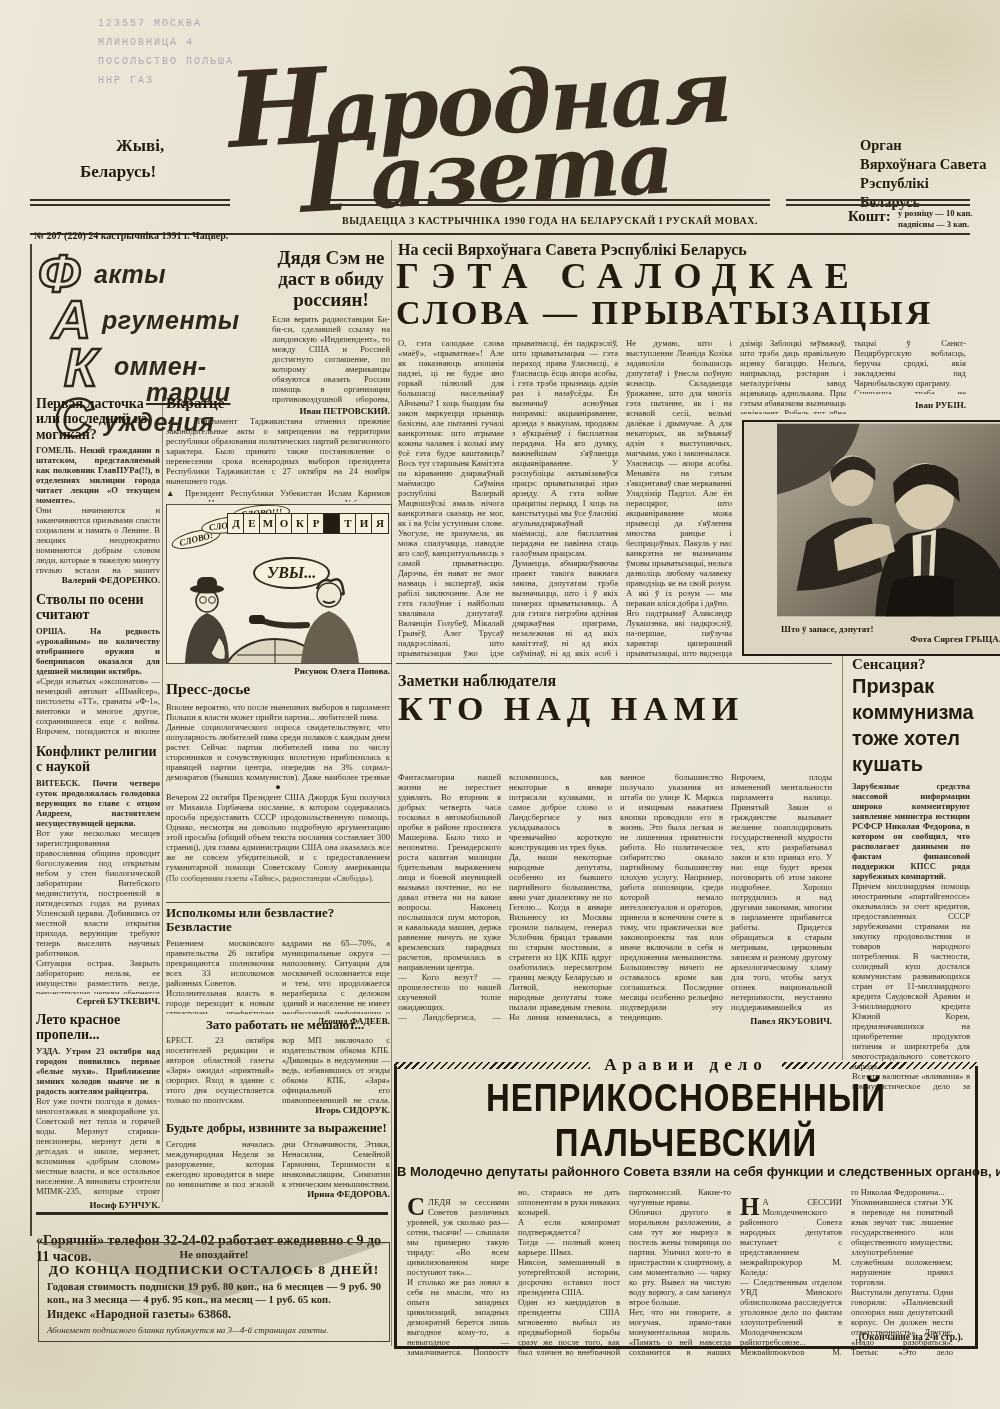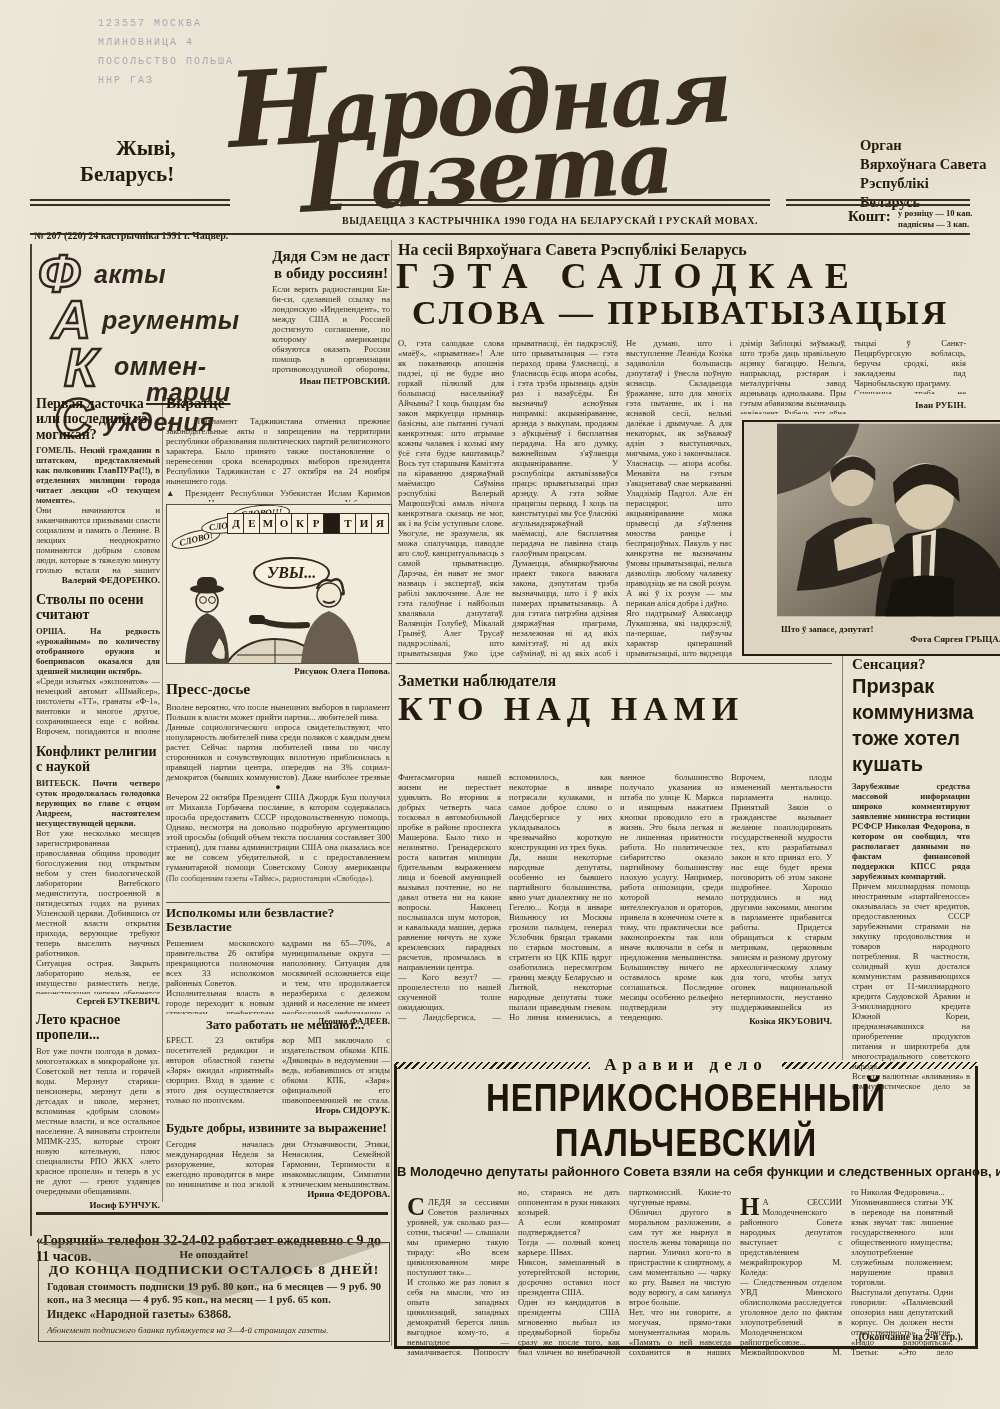--- a/index.html
+++ b/index.html
@@ -17,33 +17,33 @@
   .lead{font-weight:bold;}
   .byline{font-weight:bold;font-size:9px;text-align:right;margin-top:2px;color:#241a0e;}
   .art-title{font-weight:bold;font-size:14px;line-height:1.1;color:#241a0e;margin:0 0 3px;}
   .sec-title{font-weight:bold;font-size:15.5px;color:#241a0e;margin:0 0 4px;}
   .vrule{position:absolute;width:1px;background:#8b7f6b;}
   .vrule2{position:absolute;width:2px;background:#4c4134;}
   .hrule{position:absolute;height:1px;background:#55493a;}
   .drule{position:absolute;height:3px;border-top:2px solid #3a2f23;border-bottom:2px solid #3a2f23;}
   .stamp{font-family:"Liberation Mono",monospace;font-size:10px;letter-spacing:2px;
     color:rgba(134,106,160,.55);line-height:1.9;}
-  .slogan{font-weight:bold;font-size:21px;color:#241a0e;}
+  .slogan{font-weight:bold;font-size:17px;color:#241a0e;}
   .logo-line{font-family:"DejaVu Serif",serif;font-style:italic;font-weight:bold;color:#392d20;
     transform:rotate(-3deg);letter-spacing:-2px;line-height:1;white-space:nowrap;}
   .logo-initial{font-size:104px;}
   .logo-rest{font-size:86px;}
   .organ{font-weight:bold;font-size:14.5px;line-height:1.32;color:#241a0e;}
   .issue{font-weight:bold;font-size:10px;color:#241a0e;margin-top:18px;}
   .published{font-weight:bold;font-size:10px;letter-spacing:.5px;color:#2b2013;}
   .price-label{font-weight:bold;font-size:15px;color:#241a0e;}
   .price-line{font-weight:bold;font-size:8.5px;line-height:1.25;color:#2b2013;display:block;}
   .kicker{font-weight:bold;font-size:16px;color:#241a0e;}
   .hl1{font-weight:bold;font-size:36px;letter-spacing:12px;line-height:1;color:#241a0e;white-space:nowrap;}
-  .hl2{font-weight:bold;font-size:34px;letter-spacing:3px;line-height:1;color:#241a0e;white-space:nowrap;margin-left:16px;}
+  .hl2{font-weight:bold;font-size:34px;letter-spacing:3px;line-height:1;color:#241a0e;white-space:nowrap;}
   .hl-kto{font-weight:bold;font-size:34px;letter-spacing:6px;line-height:1;color:#241a0e;white-space:nowrap;}
   .faks-cap{position:absolute;font-family:"Liberation Sans",sans-serif;font-style:italic;font-weight:bold;
     font-size:54px;line-height:1;color:rgba(233,228,212,.15);-webkit-text-stroke:2.4px #31271c;}
   .faks-word{position:absolute;font-family:"Liberation Sans",sans-serif;font-style:italic;font-weight:bold;
     font-size:25px;color:#31271c;letter-spacing:.5px;}
   .sens-kicker{font-weight:bold;font-size:15px;color:#241a0e;}
   .sens-hl{font-family:"Liberation Sans",sans-serif;font-weight:bold;font-size:20px;line-height:1.3;color:#241a0e;}
   .cartoon{border:1px solid #5c5244;background:#f0ebdb;position:relative;}
   .bubble{position:absolute;font-style:italic;font-weight:bold;font-size:9px;background:#f6f0dc;
     border:1px solid #332a20;border-radius:50%;padding:2px 7px;color:#2b2115;}
@@ -133,21 +133,21 @@
     <span class="faks-cap" style="left:14px;top:46px;">А</span>
     <span class="faks-word" style="left:64px;top:60px;">ргументы</span>
     <span class="faks-cap" style="left:26px;top:94px;">К</span>
     <span class="faks-word" style="left:76px;top:106px;">оммен-</span>
     <span class="faks-word" style="left:108px;top:132px;text-decoration:underline;">тарии</span>
     <span class="faks-cap" style="left:16px;top:144px;">С</span>
     <span class="faks-word" style="left:66px;top:162px;">уждения</span>
   </div>
 
   <div class="abs" style="left:272px;top:248px;width:118px;">
-    <div class="art-title" style="text-align:center;font-size:15px;">Дядя Сэм не даст в обиду россиян!</div>
+    <div class="art-title" style="text-align:center;font-size:19px;">Дядя Сэм не даст в обиду россиян!</div>
     <div class="bt j clip" style="height:90px;">Если верить радиостанции Би-би-си, сделавшей ссылку на лондонскую «Индепендент», то между США и Россией достигнуто соглашение, по которому американцы обязуются оказать России помощь в организации противовоздушной обороны, если ей будет угрожать ракетное нападение со стороны какой-либо из бывших советских республик.
 Вот так — не меньше и не больше!</div>
     <div class="byline">Иван ПЕТРОВСКИЙ.</div>
   </div>
 
   <div class="abs" style="left:36px;top:396px;width:124px;">
     <div class="art-title">Первая ласточка или последний из могикан?</div>
     <div class="clip" style="height:128px;">
       <div class="bt j lead">ГОМЕЛЬ. Некий гражданин в штатском, представляемый как полковник ГлавПУРа(!!), в отделениях милиции города читает лекции «О текущем моменте».</div>
       <div class="bt j">Они начинаются и заканчиваются призывами спасти социализм и память о Ленине. В лекциях неоднократно поминаются добрым словом люди, которые в тяжелую минуту грудью встали на защиту социализма с одной мыслью — накормить народ. Демократы же развалили страну и пытаются сейчас устроить над ними позорное судилище.
@@ -171,20 +171,21 @@
       <div class="bt j">Вот уже несколько месяцев зарегистрированная православная община проводит богослужения под открытым небом у стен биологической лаборатории Витебского мединститута, построенной в пятидесятых годах на руинах Успенской церкви. Добившись от местной власти открытия прихода, верующие требуют теперь выселить научных работников.
 Ситуация острая. Закрыть лабораторию нельзя, ее имущество разместить негде, реконструкция церкви обернется сокращением территории опытного ботанического сада, который и без того «уже до предела обкорнали» разные ведомства.
 Голодовка была прекращена после того, как председатель горсовета Николай Сидорчук пообещал верующим потеснить сотрудников института. Трудно поверить, что такой раздел имущества приведет к союзу науки и религии.</div>
     </div>
     <div class="byline">Сергей БУТКЕВИЧ.</div>
   </div>
 
   <div class="abs" style="left:36px;top:1012px;width:124px;">
     <div class="art-title">Лето красное пропели...</div>
     <div class="clip" style="height:152px;">
+      <div class="bt j lead">УЗДА. Утром 23 октября над городом появились первые «белые мухи». Приближение зимних холодов нынче не в радость жителям райцентра.</div>
       <div class="bt j">Вот уже почти полгода в домах-многоэтажках в микрорайоне ул. Советской нет тепла и горячей воды. Мерзнут старики-пенсионеры, мерзнут дети в детсадах и школе, мерзнет, вспоминая «добрым словом» местные власти, и все остальное население. А виноваты строители МПМК-235, которые строят новую котельную, плюс специалисты РПО ЖКХ «лето красное пропели» и теперь в ус не дуют — греют уздянцев очередными обещаниями.</div>
     </div>
     <div class="byline">Иосиф БУНЧУК.</div>
   </div>
 
   <div class="abs" style="left:166px;top:394px;width:224px;">
     <div class="sec-title">Вкратце</div>
     <div class="clip" style="height:86px;">
       <div class="bt j">▲ Парламент Таджикистана отменил прежние законодательные акты о запрещении на территории республики образования политических партий религиозного характера. Было принято также постановление о перенесении срока всенародных выборов президента Республики Таджикистан с 27 октября на 24 ноября нынешнего года.</div>
       <div class="bt j" style="margin-top:2px;">▲ Президент Республики Узбекистан Ислам Каримов вступил в Народно-демократическую партию Узбекистана (НДПУ). Как сообщили в оргкомитете по созыву учредительного съезда НДПУ, получено более 250 тысяч заявлений о вступлении в НДПУ от членов КПСС и около 55 тысяч от людей, ранее не состоявших ни в каких политических организациях.</div>
@@ -338,21 +339,21 @@
 — Кого везут? — прошелестело по нашей скученной толпе ожидающих.
 — Ландсбергиса, — разъяснил кто-то сведущий,— а с ним — Шушкевич.
 И на душе стало легко. И весело. Коли бывший диссидент на государственном уровне встречает другого бывшего диссидента (именно так отзывался кое-кто о С. С. Шушкевиче), значит, что ни говори, прошли крутые изменения. Еще год назад подобным роскошным автоцугом пользовались лишь партбонзы, а сейчас носятся вчерашние гонимые профессора, сегодняшние лидеры двух стран. Разглядывая кавалькаду, мне</div>
   <div class="abs bt j clip" style="left:509px;top:772px;width:103px;height:250px;">вспомнилось, как некоторые в январе потрясали кулаками, и самое доброе слово о Ландсбергисе у них укладывалось в чрезвычайно короткую конструкцию из трех букв.
 Да, наши некоторые народные депутаты, особенно из бывшего партийного большинства, явно учат диалектику не по Гегелю... Когда в январе Вильнюсу из Москвы грозили пальцем, генерал Услобчик бряцал траками по старым мостовым, а стратеги из ЦК КПБ вдруг озаботились пересмотром границ между Беларусью и Литвой, некоторые народные депутаты тоже пылали праведным гневом. Но линия изменилась, а вместе с ней изменились и они. И это правильно — так, кажется, в подобных случаях любит высказаться бывший Генеральный секретарь бывшего ЦК КПСС. Согласимся с этим и мы.
 Но отъявленный диалектизм так называемого партийного большинства в нашем парламенте привел к весьма неожиданным последствиям. Получилось вот что. Напрочь отвергая все предложения оппозиции, большинство чересчур долго и безмятежно упивалось своей возможностью в каждом спорном случае пустить в ход «машину голосования». Это было удобно и легко. Через своих вождей из ЦК партии дисциплиниро-</div>
   <div class="abs bt j clip" style="left:620px;top:772px;width:103px;height:250px;">ванное большинство получало указания из штаба по улице К. Маркса и изящным нажатием кнопки проводило его в жизнь. Это была легкая и не лишенная приятности работа. Но политическое сибаритство оказало партийному большинству плохую услугу. Например, работа оппозиции, среди которой немало интеллектуалов и ораторов, привела в конечном счете к тому, что практически все законопроекты так или иначе включали в себя и предложения меньшинства. Большинству ничего не оставалось кроме как соглашаться. Последние месяцы особенно рельефно подтвердили эту тенденцию.
 События путча стали катализатором неминуемых перемен. Мозговой центр большинства прикрыли, вожди оказались скомпрометированными, и дисциплинированное, но рассеявшееся правое крыло парламента осталось в положении пассажира, недоумевающего: куда это умчался поезд?
 Наступило, с точки зрения одних, странное, а с точки зрения других, вполне естественное время. «Оппозиция» и «большинство» поменялись местами. Теперь в оппозиции не Голубев и Позняк, а Гетц и Тихиня. Однако, как распорядятся своими возможностями те и другие,— пока неясно.</div>
   <div class="abs bt j clip" style="left:731px;top:772px;width:101px;height:240px;">Впрочем, плоды изменений ментальности парламента налицо. Принятый Закон о гражданстве вызывает желание поаплодировать государственной мудрости тех, кто разрабатывал закон и кто принял его. У нас еще будет время поговорить об этом законе подробнее. Хорошо потрудились и над другими законами, многим в парламенте прибавится работы. Придется обращаться к старым метрикам, церковным записям и разному другому археологическому хламу для того, чтобы затух огонек национальной нетерпимости, неустанно поддерживавшейся из коммунистических поддувал. Впрочем, борцы против «польского и еврейского засилья», плакальщики по благочестию Северо-Западного края и прочие господа-националисты ищут утешения в известном афоризме — бьют все-таки не по паспорту, а по морде...</div>
-  <div class="abs byline" style="left:731px;top:1014px;width:101px;">Козіка ЯКУБОВИЧ.</div>
+  <div class="abs byline" style="left:731px;top:1014px;width:101px;">Павел ЯКУБОВИЧ.</div>
 
   <div class="abs" style="left:852px;top:656px;width:118px;">
     <div class="sens-kicker">Сенсация?</div>
     <div class="sens-hl">Призрак коммунизма тоже хотел кушать</div>
     <div class="bt j lead" style="margin-top:4px;">Зарубежные средства массовой информации широко комментируют заявление министра юстиции РСФСР Николая Федорова, в котором он сообщил, что располагает данными по фактам финансовой поддержки КПСС ряда зарубежных компартий.</div>
     <div class="bt j clip" style="height:212px;">Причем миллиардная помощь иностранным «партайгеноссе» оказывалась за счет кредитов, предоставленных СССР зарубежными странами на закупку продовольствия и товаров народного потребления. В частности, солидный куш достался коммунистам развивающихся стран от 11-миллиардного кредита Саудовской Аравии и 3-миллиардного кредита Южной Кореи, предназначавшихся на приобретение продуктов питания и ширпотреба для многострадального советского народа.
 Все эти валютные «вливания» в коммунистическое дело за рубежом проводились по личному указанию самого Президента СССР и Генсека КПСС Михаила Горбачева.
 Кстати, хорошо жилось за счет советского народа не только иностранным, но и отечественным «товарищам». Так, недельное пребывание в ФРГ главного редактора «Правды» Фролова вместе с супругой и охранником обошлось нашему государству в 25 тысяч долларов.</div>
   </div>
 

